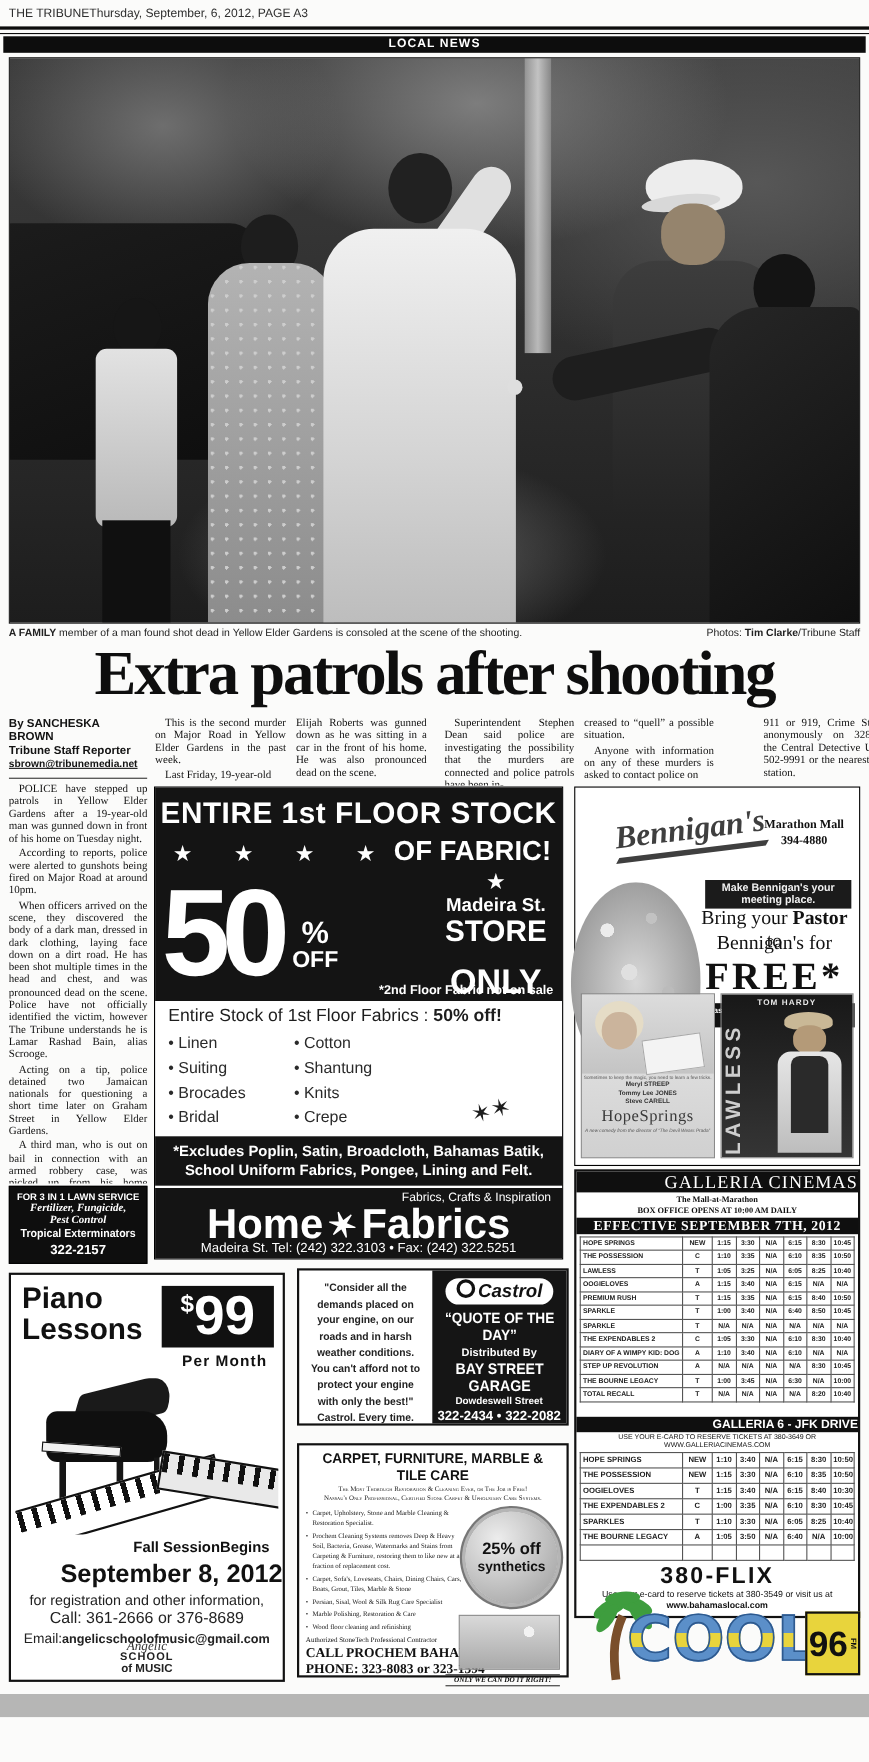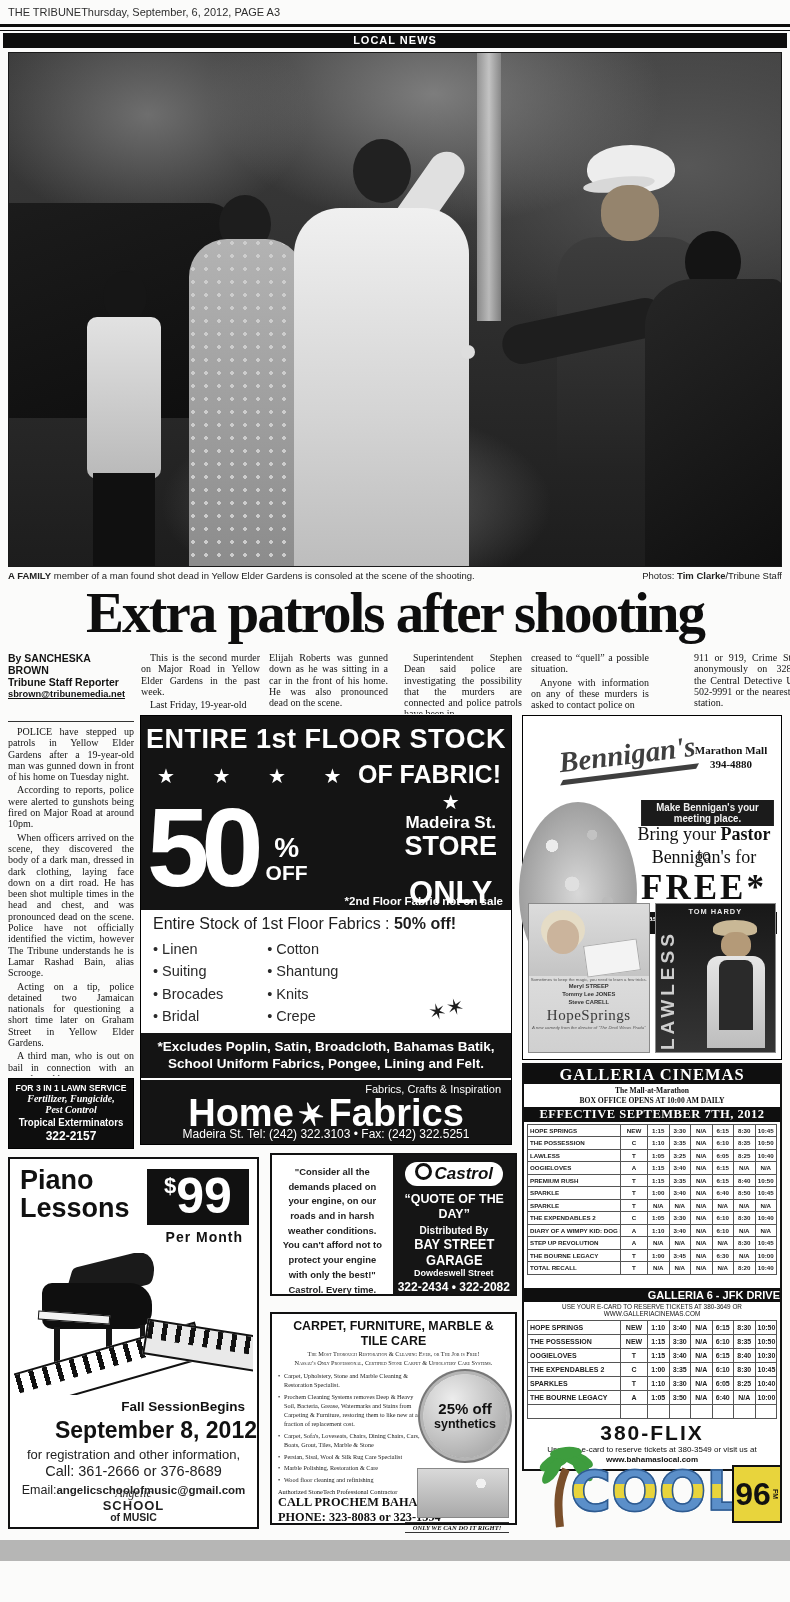--- a/index.html
+++ b/index.html
@@ -50,21 +50,21 @@
   
   .capt{top:570px;left:8px;right:8px;display:flex;justify-content:space-between;font-size:9.5px;color:#222;}
   .headline{top:584px;left:0;right:0;text-align:center;font-family:"Liberation Serif",serif;
             font-weight:bold;font-size:57px;line-height:1;letter-spacing:-2px;color:#0e0e0e;}
 
   
   .col{position:absolute;font-family:"Liberation Serif",serif;font-size:10px;line-height:11.3px;
        text-align:justify;color:#131313;overflow:hidden;}
   .col p{margin:0 0 2px 0;text-indent:9px;}
   .by{font-family:"Liberation Sans",sans-serif;font-weight:bold;font-size:10.5px;line-height:12px;
-      text-align:left;margin-bottom:4px;border-bottom:1px solid #333;padding-bottom:21px;}
+      text-align:left;margin-bottom:4px;border-bottom:1px solid #333;padding-bottom:7px;}
   .by .em{text-decoration:underline;font-weight:bold;font-size:9.3px;}
 
   
   .lawn{top:1078px;left:8px;width:126px;height:71px;background:#0e0e0e;color:#fff;text-align:center;
         border:1px solid #000;padding-top:4px;box-sizing:border-box;}
   .lawn .l1{font-weight:bold;font-size:8.6px;}
   .lawn .l23{font-family:"Liberation Serif",serif;font-style:italic;font-weight:bold;font-size:10px;line-height:11px;}
   .lawn .l4{font-weight:bold;font-size:10.5px;transform:scaleX(.92);margin-top:1px;}
   .lawn .l5{font-weight:bold;font-size:12px;margin-top:1px;}
 
@@ -141,22 +141,22 @@
   .lw-actor{text-align:center;font-weight:bold;font-size:7.4px;letter-spacing:1px;padding-top:3px;}
   .lw-title{position:absolute;left:1px;top:16px;bottom:2px;writing-mode:vertical-rl;transform:rotate(180deg);
             font-weight:bold;font-size:19px;letter-spacing:4px;color:#dcdcdc;opacity:.92;}
   .lw-hat{position:absolute;right:18px;top:16px;width:44px;height:16px;background:#c9b896;border-radius:50% 50% 30% 30%;}
   .lw-face{position:absolute;right:24px;top:28px;width:30px;height:26px;background:#b49a78;border-radius:45%;}
   .lw-shirt{position:absolute;right:10px;top:52px;width:58px;height:92px;background:linear-gradient(180deg,#e6e6e6,#bdbdbd);border-radius:12px 12px 0 0;}
   .lw-vest{position:absolute;right:22px;top:56px;width:34px;height:70px;background:#2a2a2a;border-radius:8px 8px 0 0;}
 
   
   .cinema{top:1063px;left:522px;width:260px;border:2px solid #111;background:#fff;box-sizing:border-box;}
-  .cin-title{background:#0f0f0f;color:#fff;text-align:center;font-family:"Liberation Serif",serif;
-             font-weight:bold;font-size:16.5px;line-height:19px;letter-spacing:1px;font-variant:small-caps;}
+  .cin-title{background:#0f0f0f;color:#fff;text-align:right;font-family:"Liberation Serif",serif;
+             font-weight:normal;font-size:16.5px;line-height:19px;letter-spacing:1px;font-variant:small-caps;}
   .cin-venue{text-align:center;font-family:"Liberation Serif",serif;font-weight:bold;font-size:7.6px;
              line-height:1.3;padding:2px 0 1px;}
   .cin-eff{background:#0f0f0f;color:#fff;text-align:center;font-family:"Liberation Serif",serif;
            font-weight:bold;font-size:12.5px;line-height:15px;letter-spacing:.5px;}
   .cinema table{width:calc(100% - 6px);margin:2px 3px;border-collapse:collapse;table-layout:fixed;}
   .cinema td{border:1px solid #555;font-size:6.2px;font-weight:bold;color:#222;
              padding:1px 2px;height:9.5px;text-align:center;white-space:nowrap;overflow:hidden;}
   .cinema td.mt{text-align:left;width:88px;}
   .cinema td.mr{width:22px;}
   .t2 td{font-size:7px;height:11px;}
@@ -190,21 +190,21 @@
      repeating-linear-gradient(90deg,#111 0 5px,rgba(0,0,0,0) 5px 14px) 0 0/100% 55% no-repeat,#e9e9e9;
      transform:rotate(9deg);}
   .pn-fall{top:240px;right:12px;font-weight:bold;font-size:13.5px;}
   .pn-date{top:258px;left:0;right:0;text-align:right;font-weight:bold;font-size:23px;}
   .pn-info{top:288px;left:0;right:0;text-align:center;font-size:13px;color:#222;}
   .pn-call{top:304px;left:0;right:0;text-align:center;font-size:14.5px;color:#222;}
   .pn-email{top:324px;left:0;right:0;text-align:center;font-size:12.5px;color:#222;}
   .pn-email b{font-size:11.5px;font-weight:bold;}
   .pn-logo{bottom:4px;left:0;right:0;text-align:center;line-height:1.02;}
   .pn-logo .a{font-family:"Liberation Serif",serif;font-style:italic;font-size:12px;color:#333;}
-  .pn-logo .s{font-weight:bold;font-size:13px;letter-spacing:1px;color:#222;}
+  .pn-logo .s{font-weight:bold;font-size:10px;letter-spacing:1px;color:#222;}
   .pn-logo .m{font-weight:bold;font-size:10.5px;color:#222;}
 
   
   .castrol{top:1153px;left:270px;width:247px;height:143px;border:2px solid #111;display:flex;
            background:#fff;box-sizing:border-box;}
   .cs-quote{width:47%;padding:10px 6px;text-align:center;font-weight:bold;font-size:9.8px;
             line-height:1.5;color:#222;transform:scaleX(.96);}
   .cs-right{width:53%;background:#151515;color:#fff;text-align:center;padding-top:7px;box-sizing:border-box;}
   .cs-pill{display:inline-block;background:#fff;color:#111;border-radius:12px;padding:1px 10px 2px;
            font-style:italic;font-weight:bold;font-size:17px;}

